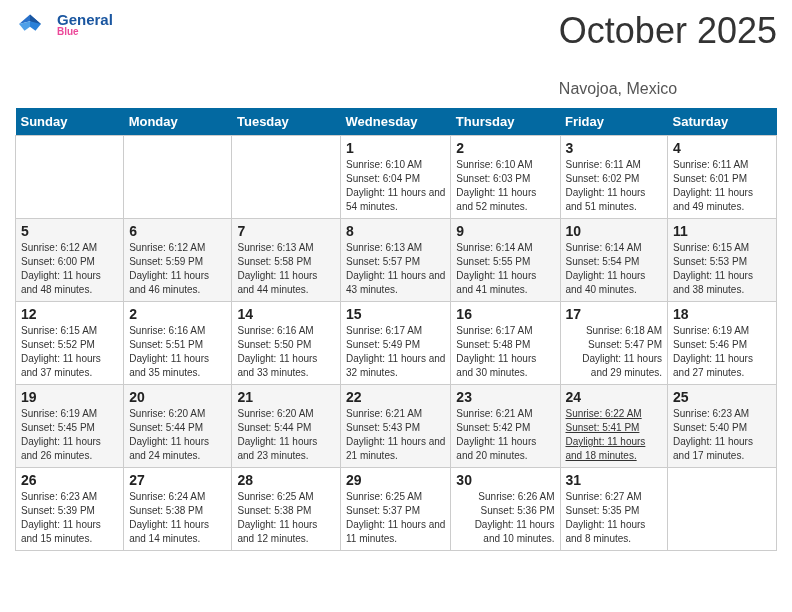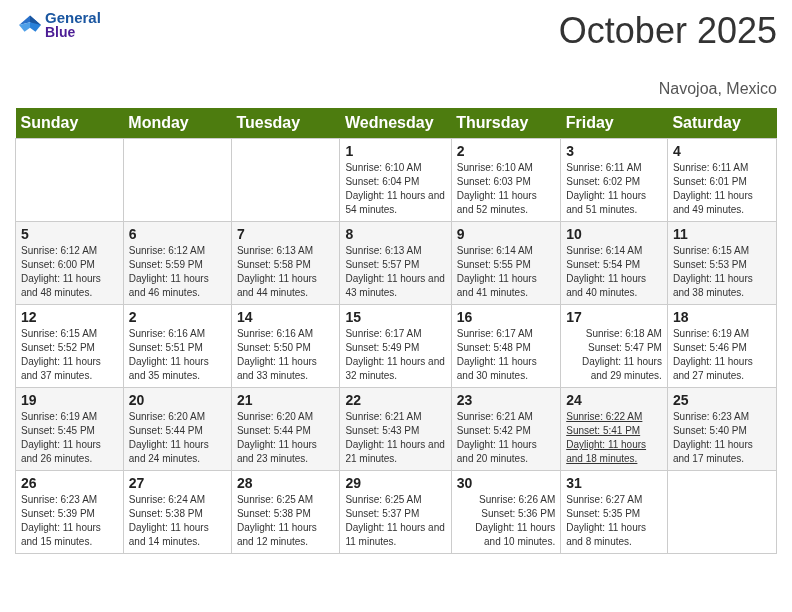--- a/index.html
+++ b/index.html
@@ -15,38 +15,39 @@
       justify-content: space-between;
       align-items: flex-start;
       margin-bottom: 10px;
     }
     .logo {
       display: flex;
       align-items: center;
       font-size: 18px;
       font-weight: bold;
       color: #1a56a0;
+      gap: 12px;
     }
     .logo-general { display: block; font-size: 15px; font-weight: bold; color: #1a56a0; line-height:1; }
-    .logo-blue { display: block; font-size: 14px; font-weight: bold; color: #4c1d95; line-height:1; }
+    .logo-blue { display: block; font-size: 10px; font-weight: bold; color: #ec4899; line-height:1; }
     .logo-text { display: flex; flex-direction: column; }
-    .title-block { text-align: right; }
+    .title-block { }
     .month-title { font-size: 36px; color: #333; font-weight: 300; }
     .location { font-size: 16px; color: #555; margin-top: 28px; }
     table {
       width: 100%;
       border-collapse: collapse;
       font-size: 10.5px;
     }
     thead tr th {
-      background: #4d7c0f;
+      background: #0369a1;
       color: #fff;
       text-align: left;
       padding: 6px 5px;
-      font-size: 16px;
+      font-size: 13px;
       font-weight: bold;
     }
     tbody tr td {
       border: 1px solid #ccc;
       vertical-align: top;
       padding: 4px 5px;
       min-height: 75px;
       width: 113px;
     }
     tbody tr:nth-child(odd) { background: #fff; }

